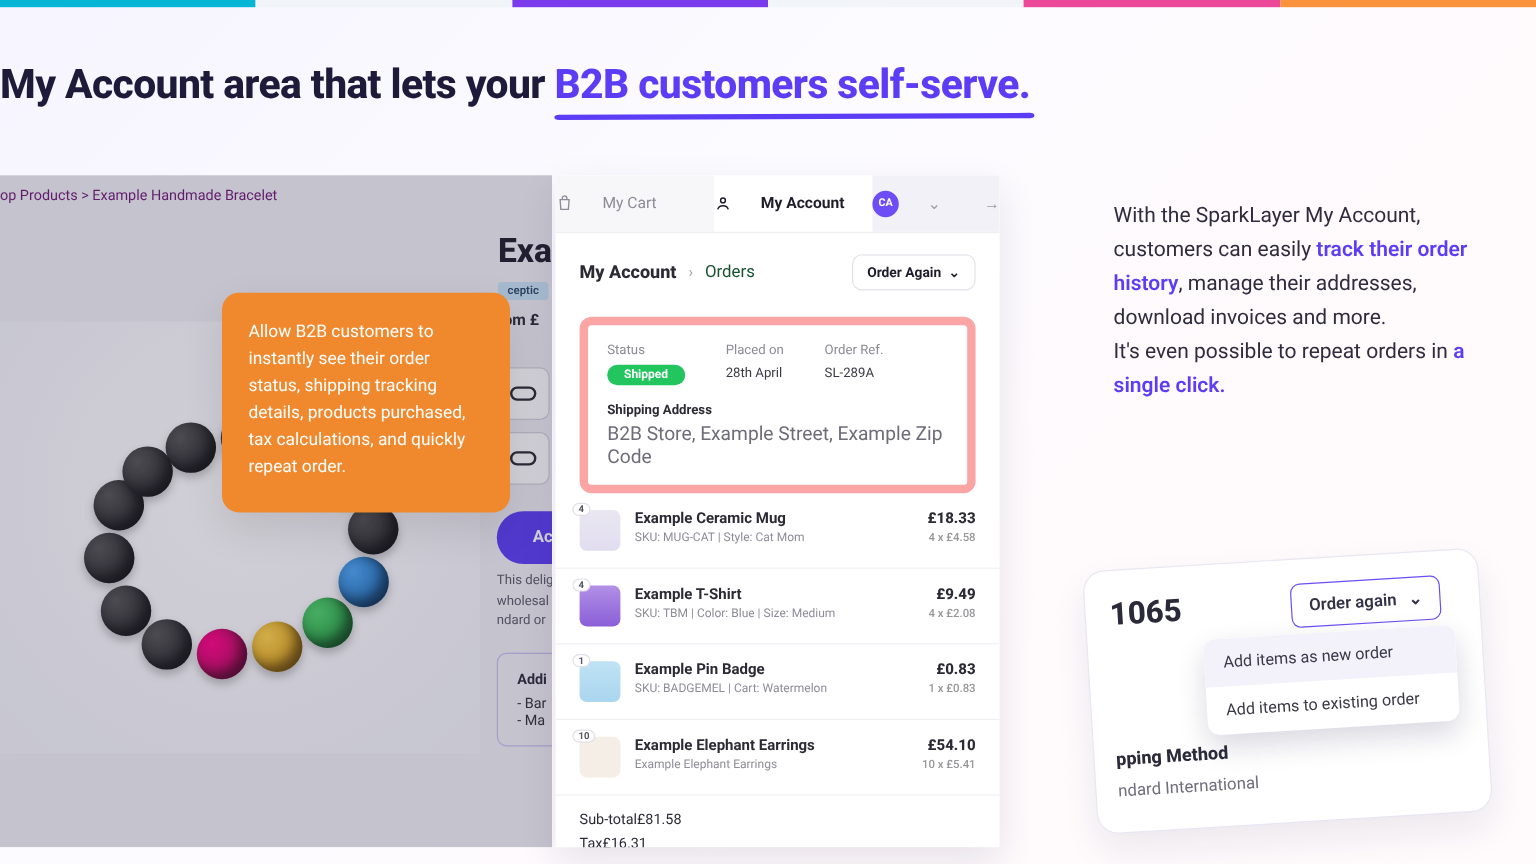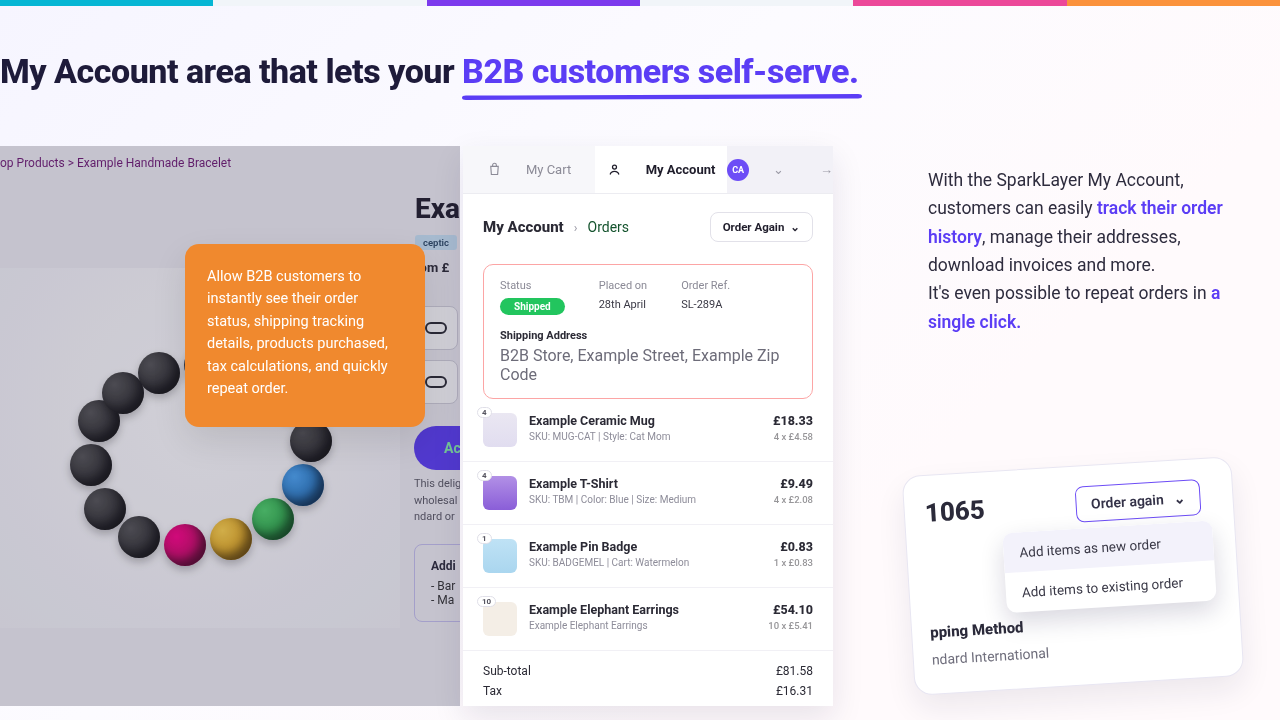--- a/index.html
+++ b/index.html
@@ -19,61 +19,61 @@
   .from{padding:10px 0 0 415px;font-weight:700;color:#2b2a35}
   .bracelet{position:absolute;left:0;top:122px;width:400px;height:360px;background:radial-gradient(circle at 50% 40%,#fff,#f3f2f7);display:flex;align-items:center;justify-content:center}
   .beads{position:relative;width:260px;height:200px}
   .bead{position:absolute;width:42px;height:42px;border-radius:50%;background:radial-gradient(circle at 30% 30%,#555,#1b1b1d);box-shadow:inset -6px -6px 10px rgba(0,0,0,.5),0 4px 8px rgba(0,0,0,.25)}
   .desc{position:absolute;left:414px;top:330px;font-size:11px;color:#5c5b66;line-height:1.5;width:380px}
   .info-card{position:absolute;left:414px;top:398px;width:400px;border:1px solid #c6c0f0;border-radius:8px;padding:14px 16px;font-size:12px}
   .info-card .ht{font-weight:700;margin-bottom:6px;color:#2b2a3a}
   .variant{position:absolute;left:414px;top:160px;display:flex;flex-direction:column;gap:10px}
   .sw{width:44px;height:44px;border:1px solid #d4d2dc;border-radius:8px;background:#fff;display:flex;align-items:center;justify-content:center}
   .sw span{display:inline-block;width:22px;height:12px;border:2px solid #2a2a33;border-radius:10px}
-  .addbtn{position:absolute;left:414px;top:280px;background:#5b3df5;color:#86efac;font-weight:700;padding:14px 30px;border-radius:999px;font-size:14px}
+  .addbtn{position:absolute;left:414px;top:280px;background:#5b3df5;color:#ffffff;font-weight:700;padding:14px 30px;border-radius:999px;font-size:14px}
   
   .hint{position:absolute;left:185px;top:98px;width:240px;background:#f0892e;color:#fff;padding:22px 22px 26px;border-radius:14px;font-size:14.5px;line-height:1.55;z-index:10;box-shadow:0 14px 34px rgba(0,0,0,.10)}
   .hint::after{content:"";position:absolute;right:-10px;top:48px;border:10px solid transparent;border-left-color:#f0892e}
   
   .panel{position:absolute;left:463px;top:0;width:370px;height:560px;background:#fff;font-size:12.5px;color:#2b2a35;box-shadow:0 12px 30px rgba(30,20,70,.10);z-index:6;overflow:hidden}
   .tabs{display:flex;height:48px;border-bottom:1px solid #ececf1}
-  .tab{flex:.9;display:flex;align-items:center;justify-content:center;gap:24px;font-size:13px;color:#8c8b97}
+  .tab{flex:.9;display:flex;align-items:center;justify-content:flex-start;gap:24px;font-size:13px;color:#8c8b97}
   .tab.active{background:#fff;font-weight:700;color:#1f1d2b}
   .tab:not(.active){background:#f7f7fa}
   .tab.right{flex:.6;background:#f2f1f7}
   .avatar{width:22px;height:22px;border-radius:50%;background:#6d4df6;color:#fff;font-size:9px;display:flex;align-items:center;justify-content:center;font-weight:700}
   .icn{width:15px;height:15px;display:inline-block}
   .icn svg{width:100%;height:100%}
   .chev{color:#9b9aa6}
   .crumbrow{display:flex;align-items:center;gap:10px;padding:18px 20px}
   .crumbrow .a{font-weight:800;font-size:15px}
   .crumbrow .b{color:#14532d;font-size:14px}
   .orderagain{margin-left:auto;border:1px solid #e2e1e9;border-radius:8px;padding:7px 12px;font-size:11.5px;font-weight:700;color:#1f1d2b;display:flex;align-items:center;gap:6px}
-  .obox{margin:4px 20px 0;border:1px solid #fca5a5;border-radius:10px;padding:14px 16px}
+  .obox{margin:4px 20px 0;border:7px solid #fca5a5;border-radius:10px;padding:14px 16px}
   .orow1{display:flex;gap:34px;font-size:11px}
   .olab{color:#8b8a96}
   .pill{display:inline-block;margin-top:6px;background:#22c55e;color:#fff;border-radius:999px;padding:3px 14px;font-size:10px;font-weight:700}
   .ov{margin-top:6px;font-size:11px;color:#3a3945}
   .ship{margin-top:14px;font-size:11px}
   .ship .lbl{font-weight:700}
   .ship .val{color:#6d6c79;margin-top:4px;font-size:16px}
   .item{display:flex;align-items:flex-start;padding:14px 20px;border-bottom:1px solid #f1f0f5}
   .thumb{position:relative;width:34px;height:34px;border-radius:6px;background:#ece9f7;flex-shrink:0}
   .thumb.mug{background:linear-gradient(#eae7f2,#e1ddf0)}
   .thumb.tee{background:linear-gradient(#b290e6,#8a5ed8)}
   .thumb.pin{background:linear-gradient(#bfe2f5,#aad6ef)}
   .thumb.ear{background:#f4eee6}
   .qty{position:absolute;top:-6px;left:-6px;background:#fff;border:1px solid #e0dfe8;font-size:8px;padding:0 4px;border-radius:6px;color:#55545f;font-weight:700}
   .idet{margin-left:12px;flex:1}
   .inm{font-weight:700;font-size:12.5px}
   .imeta{font-size:10px;color:#8d8c99;margin-top:3px}
   .iprice{text-align:right;font-weight:800;font-size:12.5px}
   .ibrk{font-size:9.5px;color:#979699;font-weight:500;margin-top:3px}
   .totals{padding:10px 20px 0;font-size:12px}
-  .trow{display:flex;justify-content:space-between;padding:3px 0}
+  .trow{display:flex;justify-content:flex-start;padding:3px 0}
   
   .copy{position:absolute;left:928px;top:20px;width:310px;font-size:17.5px;line-height:1.62;color:#2e2c3e}
   .copy .em{color:#5b3df5;font-weight:600}
   
   .ddwrap{position:absolute;left:908px;top:320px;width:330px;height:220px;border:1px solid #e8e6f2;border-radius:18px;background:#fff;transform:rotate(-3.5deg);box-shadow:0 14px 30px rgba(30,20,70,.08);padding:22px 20px;overflow:hidden}
   .ddwrap .big{font-size:26px;font-weight:800;color:#2b2a3a}
   .oa-btn{position:absolute;right:32px;top:20px;border:1.5px solid #6d4df6;border-radius:8px;padding:9px 14px;font-size:14px;color:#343248;display:flex;align-items:center;gap:10px;font-weight:600}
   .menu{position:absolute;right:22px;top:62px;width:210px;background:#fff;border-radius:10px;box-shadow:0 10px 24px rgba(20,15,60,.16);overflow:hidden}
   .menu div{padding:12px 16px;font-size:13.5px;color:#3a3947}
   .menu div:first-child{background:#f3f2fb}

